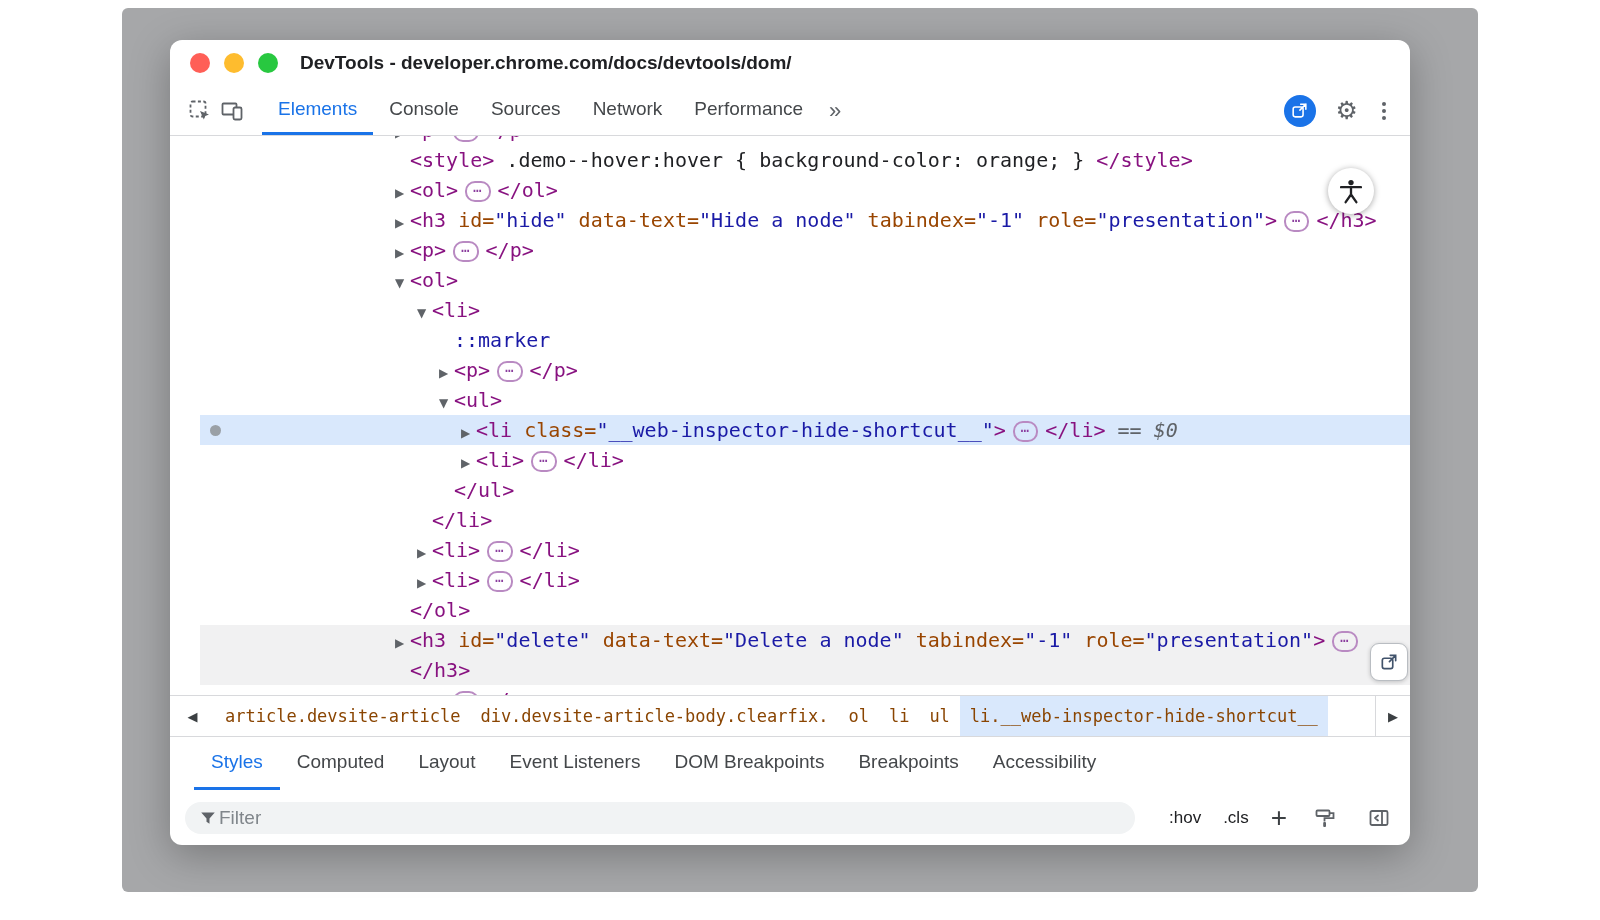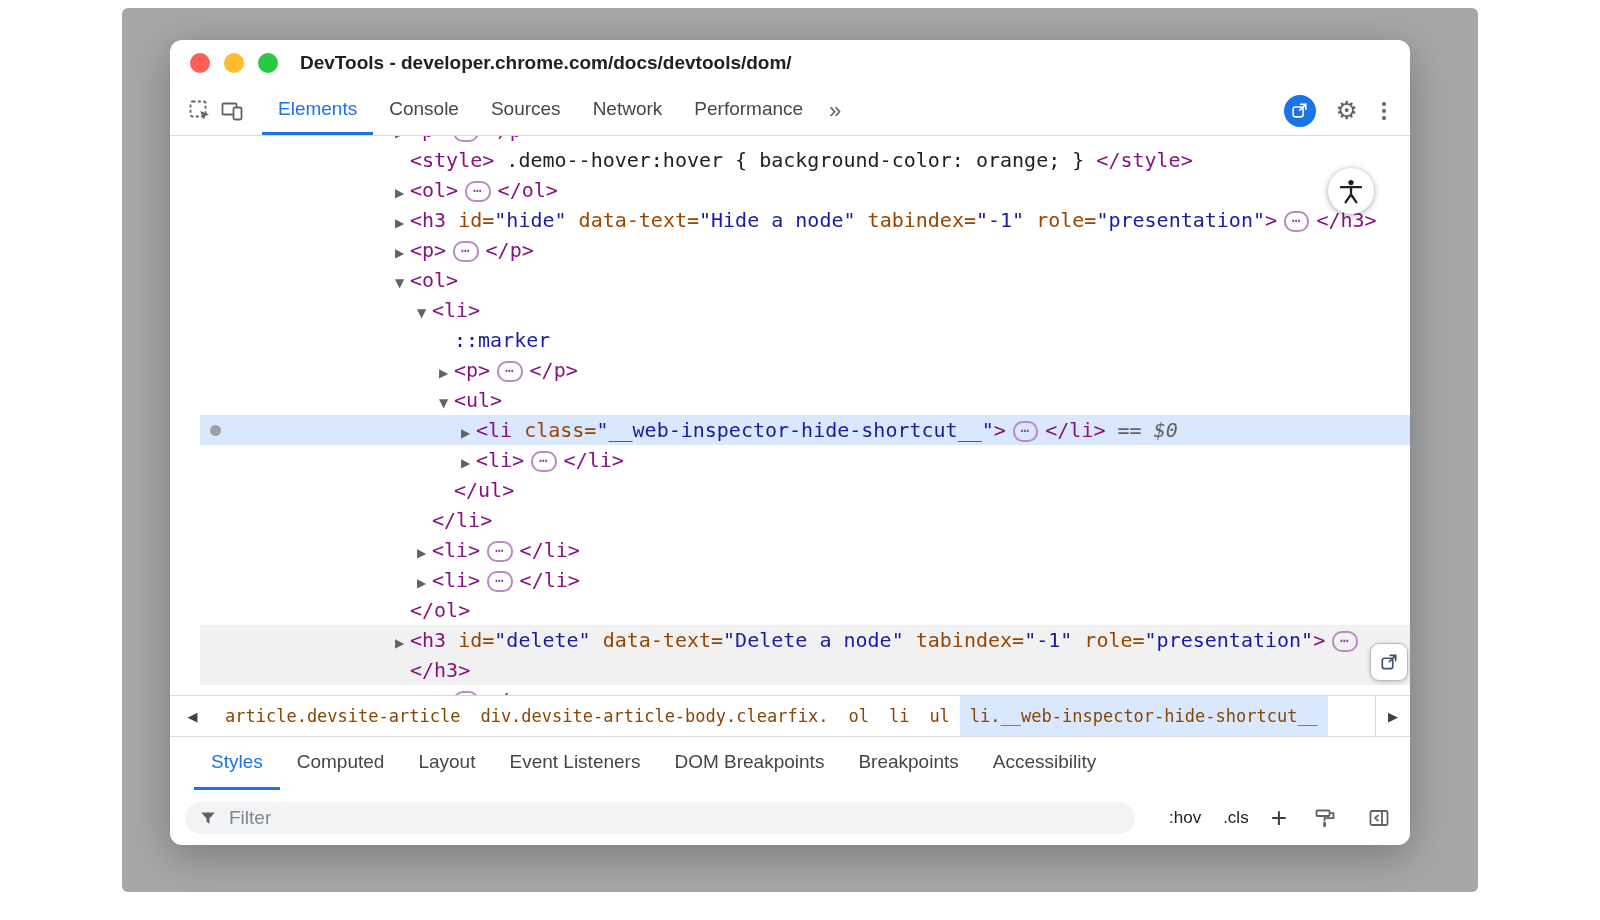--- a/index.html
+++ b/index.html
@@ -75,21 +75,21 @@
 
   
   .styletabs{height:53px;display:flex;align-items:stretch;padding:0 24px;}
   .stab{padding:0 17px;display:flex;align-items:center;font-size:19px;color:var(--tab-text,#3c4043);
     border-bottom:3px solid transparent;box-sizing:border-box;cursor:pointer;}
   .stab.active{color:var(--accent,#1a73e8);border-bottom-color:var(--accent,#1a73e8);font-weight:500;}
 
   
   .filterbar{height:55px;display:flex;align-items:center;padding:0 15px;box-sizing:border-box;gap:0;}
   .filter-input{flex:0 0 950px;height:32px;border-radius:16px;background:var(--filter-bg,#f1f3f4);
-    display:flex;align-items:center;padding:0 14px;box-sizing:border-box;gap:10px;}
+    display:flex;align-items:center;padding:0 14px;box-sizing:border-box;}
   .filter-input input{flex:1;border:none;background:transparent;outline:none;font-size:19px;
     color:#202124;font-family:"Liberation Sans",sans-serif;}
   .filter-input input::placeholder{color:var(--placeholder-text,#80868b);}
   .fb-right{margin-left:auto;display:flex;align-items:center;gap:22px;}
   .stateb{font-size:17px;color:#202124;cursor:pointer;}
   .plusb{font-size:28px;font-weight:300;color:#3c4043;cursor:pointer;line-height:20px;}
 </style>
 </head>
 <body>
 

